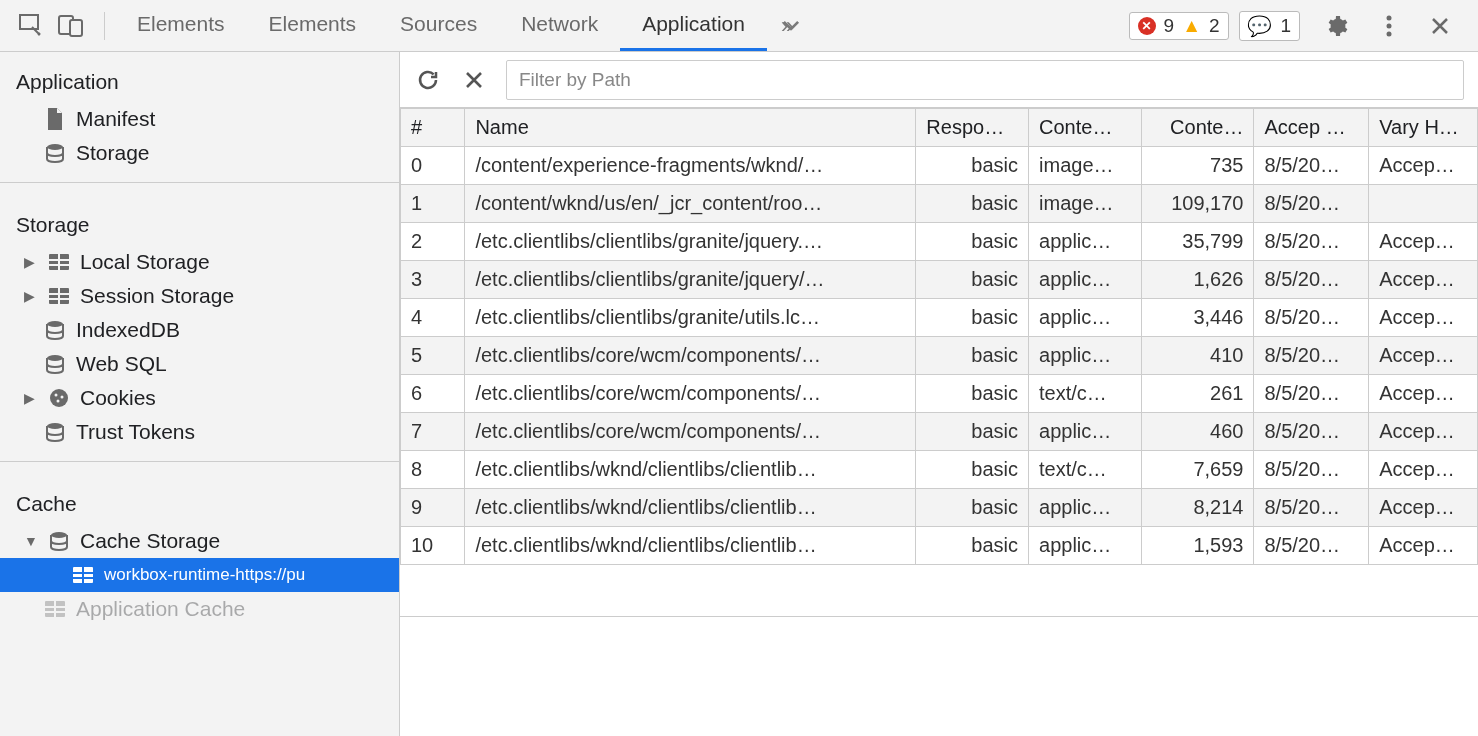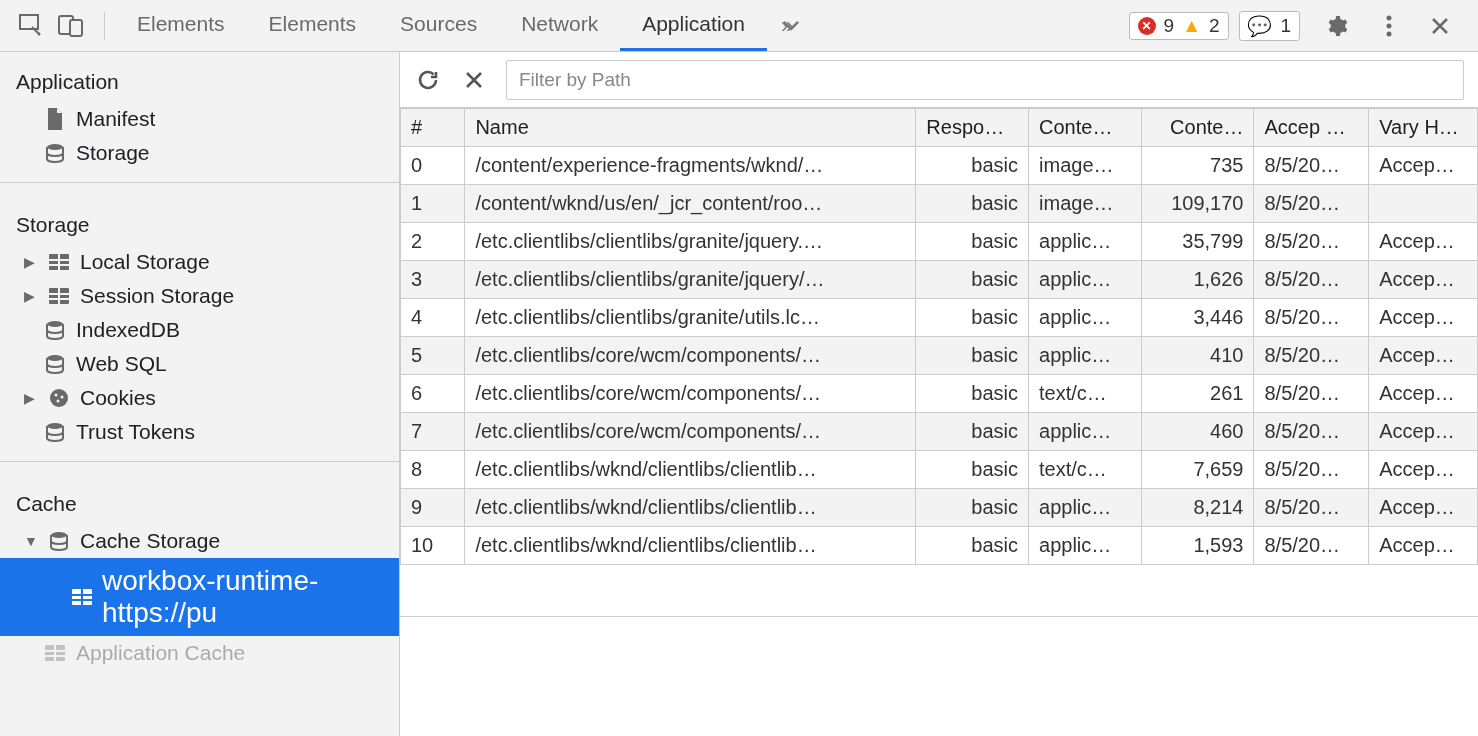--- a/index.html
+++ b/index.html
@@ -69,21 +69,21 @@
   display:flex; align-items:center; gap: 10px;
   padding: 5px 16px 5px 44px;
   font-size: 21px; color: #202124;
 }
 .sb-item.has-expand { padding-left: 24px; }
 .sb-item .expand { width:14px; display:inline-block; color:#6a6a6a; font-size:14px; }
 .sb-item .icon { width:22px; display:inline-flex; justify-content:center; color:#6a6a6a; }
 .sb-subitem {
   display:flex; align-items:center; gap:10px;
   padding: 7px 16px 7px 72px;
-  font-size: 28px; color:#202124;
+  font-size: 17px; color:#202124;
 }
 .sb-subitem.selected {
   background:#1a73e8; color:#fff;
 }
 .sb-subitem.selected .icon { color:#fff; }
 .sb-subitem .icon { width:22px; display:inline-flex; justify-content:center; color:#6a6a6a; }
 .sb-sep { height:1px; background:#ccc; margin: 12px 0; }
 
 
 .right-panel { flex:1; display:flex; flex-direction:column; min-width:0; }

